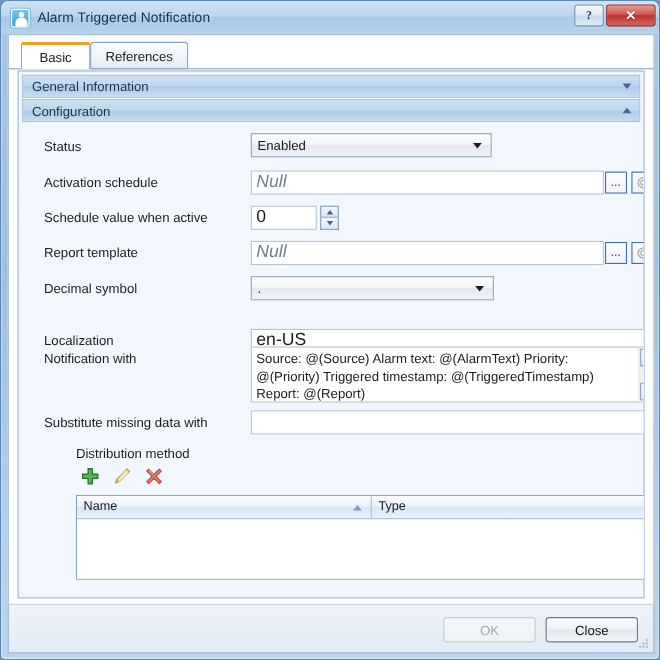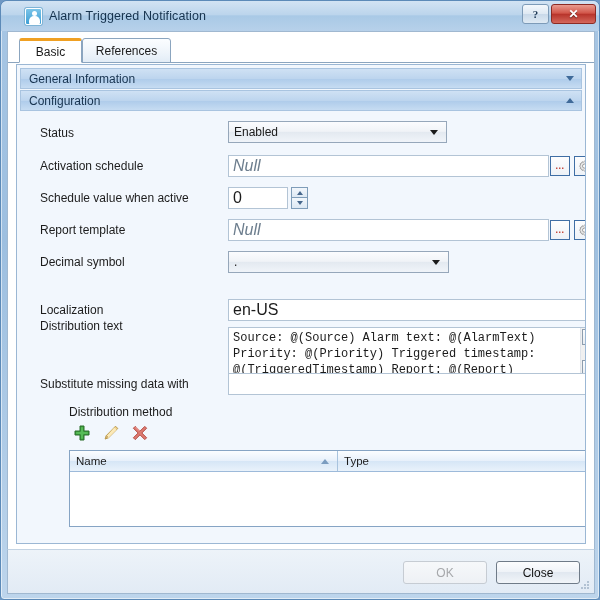--- a/index.html
+++ b/index.html
@@ -23,21 +23,21 @@
     overflow: hidden;
   }
 
   
   .titlebar {
     position: absolute;
     left: 0; top: 0;
     width: 600px; height: 30px;
     display: flex;
     align-items: center;
-    padding-left: 24px;
+    padding-left: 9px;
     background: linear-gradient(to bottom,
         #d2e3f3 0%, #bcd5ec 45%, #a9c9e6 50%, #b7d1ea 100%);
     border-radius: 6px 6px 0 0;
   }
   .win-icon {
     width: 17px; height: 17px;
     margin-right: 7px;
     background: linear-gradient(to bottom, #7cc4e8, #3d9ed4);
     border: 1px solid #ffffff;
     border-radius: 2px;
@@ -482,22 +482,22 @@
             <span class="arrow"></span>
           </div>
         </div>
 
         <div class="row" style="top:214px;height:32px;margin-top:16px;">
           <span class="lbl" style="top:8px;">Localization</span>
           <div class="txt" style="left:211px;top:4px;width:370px;">en-US</div>
         </div>
 
         <div class="row" style="top:246px;height:58px;">
-          <span class="lbl" style="top:8px;">Distribution text</span>
-          <div class="ta-wrap" style="left:211px;top:16px;width:370px;height:51px;font-family:Liberation Mono, monospace;">
+          <span class="lbl" style="top:8px;">Notification with</span>
+          <div class="ta-wrap" style="left:211px;top:4px;width:370px;height:51px;">
             <div class="ta-body">Source: @(Source) Alarm text: @(AlarmText) Priority: @(Priority) Triggered timestamp: @(TriggeredTimestamp) Report: @(Report)</div>
             <div class="ta-sb">
               <div class="sb-btn sb-up"></div>
               <div class="sb-btn sb-dn"></div>
             </div>
           </div>
         </div>
 
         <div class="row" style="top:304px;height:32px;">
           <span class="lbl" style="top:8px;">Substitute missing data with</span>

